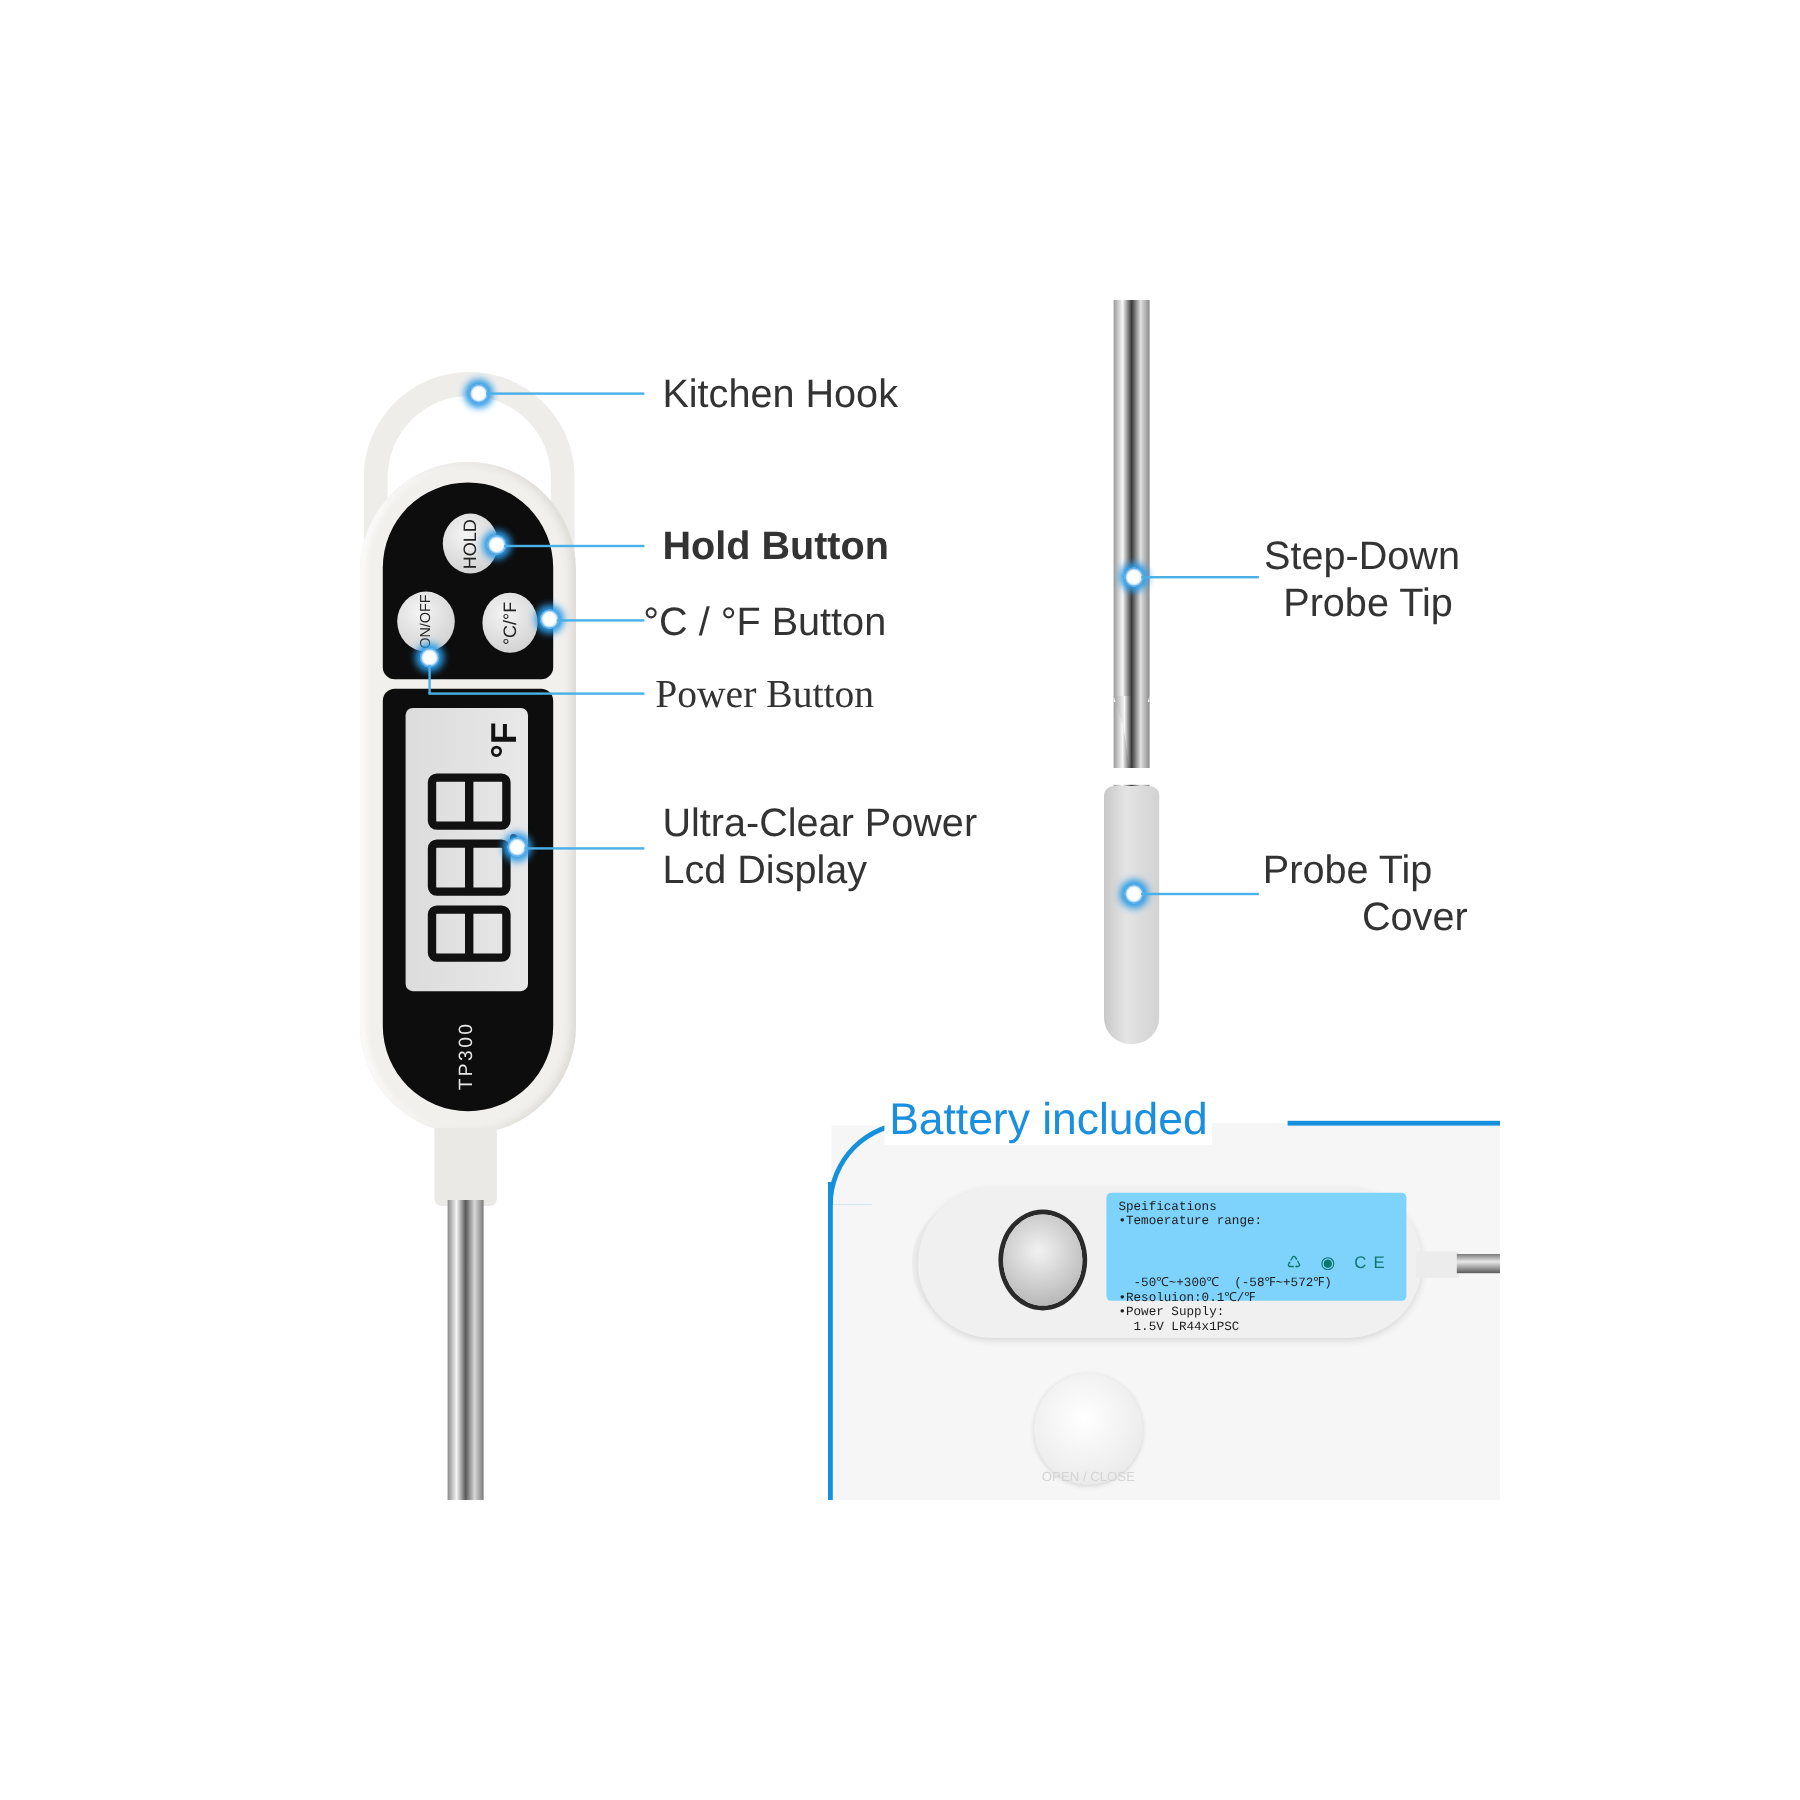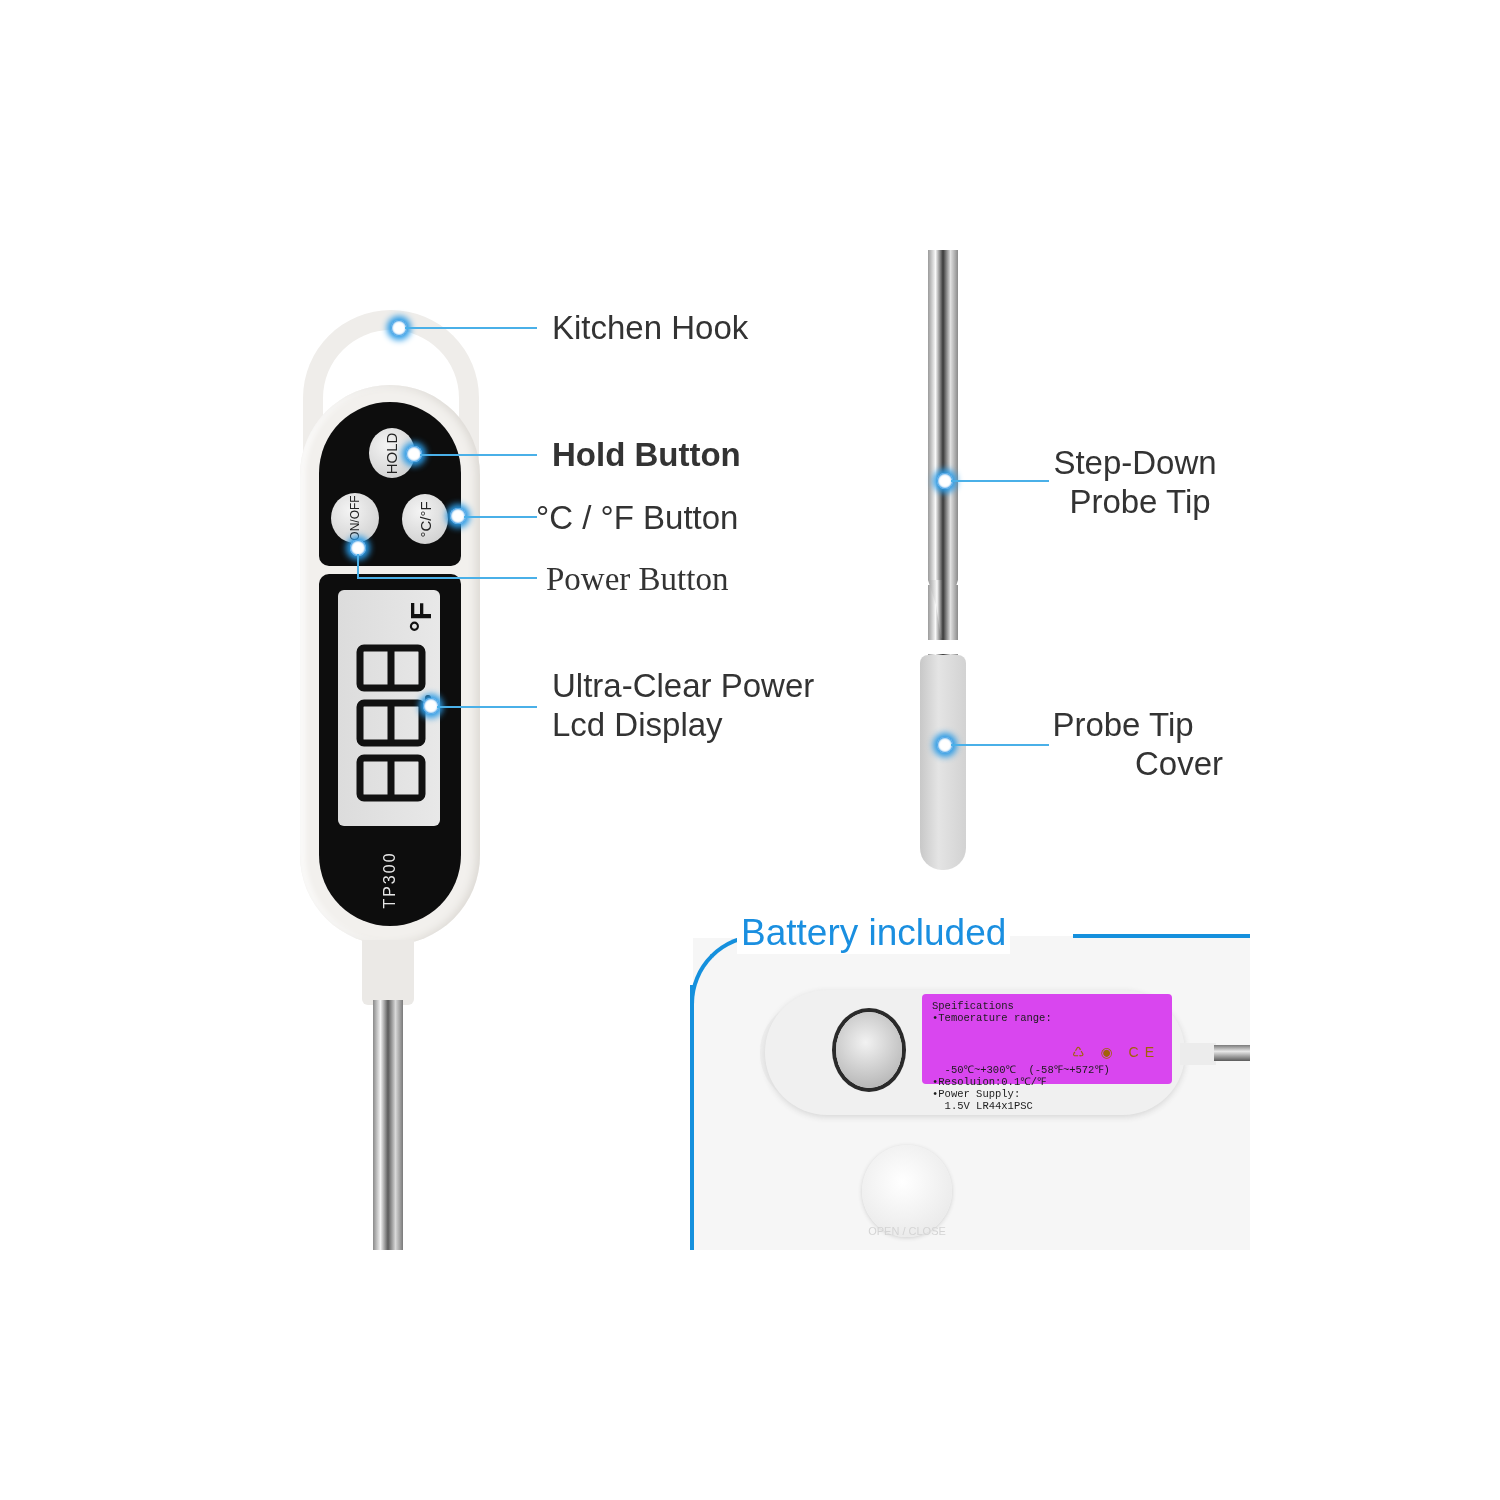--- a/index.html
+++ b/index.html
@@ -29,26 +29,26 @@
   
   .panel{left:693px;top:936px;width:557px;height:314px;background:#f6f6f6;}
   .panel-border-v{left:690px;top:985px;width:4px;height:265px;background:#1590dd;}
   .panel-corner{left:690px;top:934px;width:70px;height:70px;border-left:4px solid #1590dd;border-top:4px solid #1590dd;border-radius:70px 0 0 0;box-sizing:border-box;background:transparent;}
   .panel-title{position:absolute;left:737px;top:912px;font-size:37px;color:#1a8fe0;background:#ffffff;padding:0 4px;}
   .panel-topline{left:1073px;top:934px;width:177px;height:4px;background:#1590dd;}
   .panel-mask{left:693px;top:934px;width:80px;height:4px;background:#ffffff;}
   .t2-body{left:765px;top:990px;width:420px;height:125px;background:#f0f0f0;border-radius:62px;box-shadow:0 2px 6px #d6d6d6;}
   .t2-hook{left:760px;top:1000px;width:110px;height:105px;border:16px solid #eeeeee;border-radius:55px;box-sizing:border-box;}
   .t2-batt{left:836px;top:1012px;width:66px;height:76px;border-radius:50%;background:radial-gradient(circle at 45% 40%,#f2f2f2,#a8a8a8);box-shadow:0 0 0 4px #2a2a2a;}
-  .t2-plate{left:922px;top:994px;width:250px;height:90px;background:#d946ef;border-radius:4px;padding:6px 10px;box-sizing:border-box;font-family:"Liberation Mono",monospace;font-size:10.5px;line-height:12px;color:#1c1c1c;}
+  .t2-plate{left:922px;top:994px;width:250px;height:90px;background:#7dd3fc;border-radius:4px;padding:6px 10px;box-sizing:border-box;font-family:"Liberation Mono",monospace;font-size:10.5px;line-height:12px;color:#1c1c1c;}
   .t2-plate div{white-space:nowrap;}
   .t2-stub{left:1180px;top:1043px;width:36px;height:22px;background:#ececec;}
   .t2-wire{left:1214px;top:1045px;width:36px;height:16px;background:linear-gradient(180deg,#7a7a7a,#e8e8e8 40%,#5a5a5a);}
   .cap{left:862px;top:1145px;width:90px;height:92px;border-radius:50%;background:radial-gradient(circle at 45% 40%,#ffffff,#e4e4e4);box-shadow:0 1px 4px #cfcfcf;color:#d4d4d4;font-size:11px;display:flex;align-items:flex-end;justify-content:center;text-align:center;}
-  .icons{position:absolute;left:1072px;top:1044px;font-size:14px;color:#a16207;letter-spacing:6px;}
+  .icons{position:absolute;left:1072px;top:1044px;font-size:14px;color:#0f766e;letter-spacing:6px;}
 </style>
 </head>
 <body>
 
 <div class="abs hook"></div>
 <div class="abs body"></div>
 <div class="abs face-top"></div>
 <div class="abs face-bot"></div>
 
 <div class="btn" style="left:369px;top:428px;width:46px;height:50px;">

